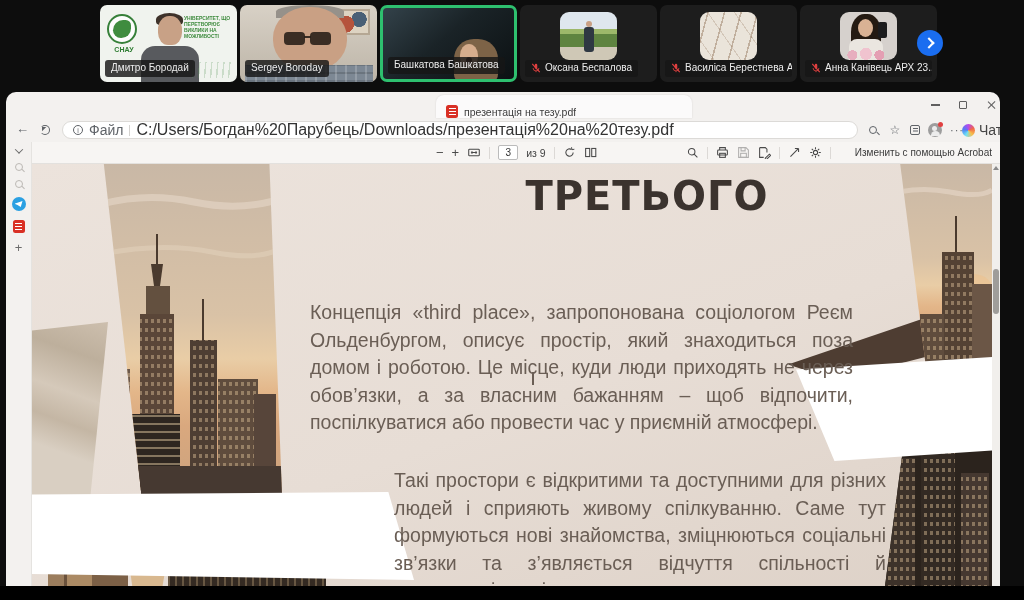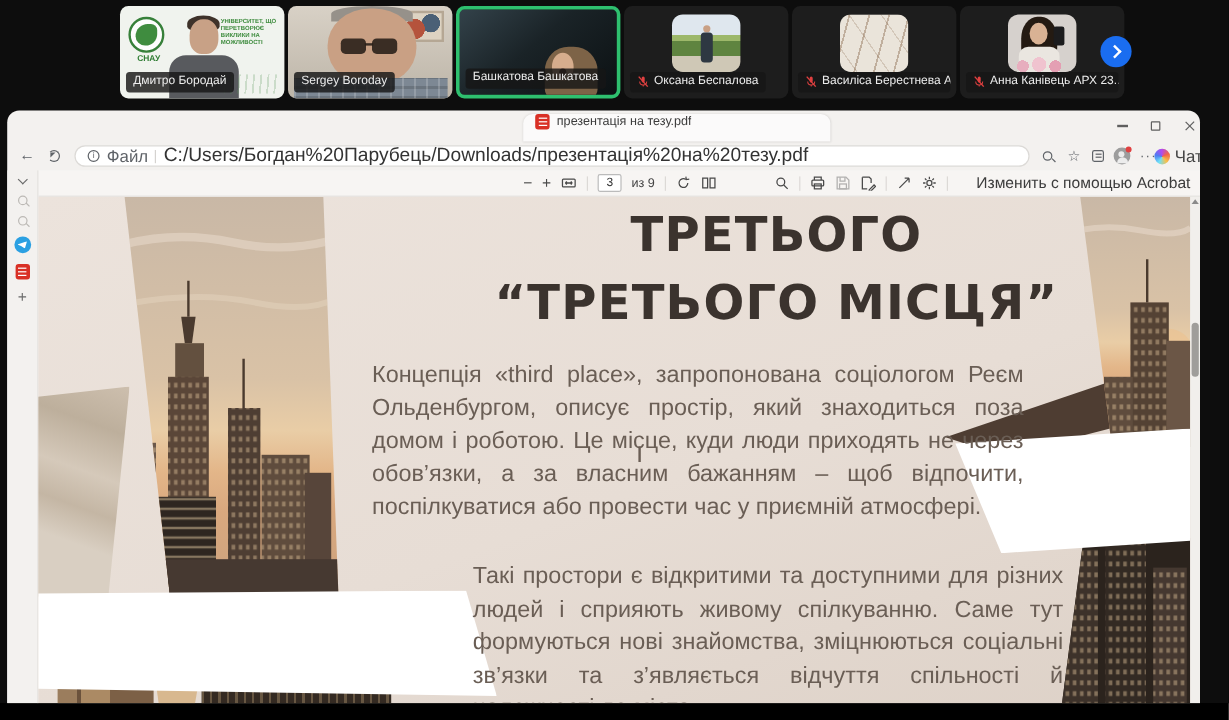--- a/index.html
+++ b/index.html
@@ -66,21 +66,21 @@
   .a6 .phone{position:absolute;left:38px;top:10px;width:9px;height:16px;background:#1c1c1e;border-radius:2px;}
   .a6 .flowers{position:absolute;left:2px;bottom:-2px;width:52px;height:15px;
       background:radial-gradient(circle at 20% 55%,#e7aebe 0 5px,transparent 5px),
                  radial-gradient(circle at 46% 45%,#f0c3cf 0 6px,transparent 6px),
                  radial-gradient(circle at 72% 55%,#e49fb3 0 5px,transparent 5px);}
 
   
   .browser{position:absolute;left:6px;top:92px;width:994px;height:499px;background:#f3f1ef;
            border-radius:10px 10px 0 0;overflow:hidden;z-index:1;color:#3c3c3c;}
   .tab{position:absolute;left:430px;top:3px;width:256px;height:23px;background:#fbfafa;
-       border-radius:8px 8px 0 0;display:flex;align-items:flex-start;gap:6px;padding:0 10px;
+       border-radius:8px 8px 0 0;display:flex;align-items:flex-end;gap:6px;padding:0 10px;
        box-shadow:0 0 2px rgba(0,0,0,.12);}
   .pdf-ic{width:12px;height:13px;background:#d93025;border-radius:2.5px;position:relative;flex:0 0 auto;}
   .pdf-ic::after{content:"";position:absolute;left:2.5px;top:3px;width:7px;height:1.3px;background:#fff;
                  box-shadow:0 3px 0 #fff,0 6px 0 #fff;}
   .tab-title{font-size:10.5px;color:#3c3c3c;white-space:nowrap;overflow:hidden;}
   .wc{position:absolute;top:7px;width:14px;height:12px;display:flex;align-items:center;justify-content:center;}
   .wc-min{left:922px;} .wc-max{left:950px;} .wc-close{left:978px;}
   .wc-min i{width:9px;height:1.4px;background:#5f5f5f;}
   .wc-max i{width:8px;height:8px;border:1.3px solid #5f5f5f;border-radius:1px;}
   .wc-close i{position:relative;width:10px;height:10px;}
@@ -123,21 +123,21 @@
   .sep{width:1px;height:12px;background:#dcd9d6;}
   .ic{display:flex;align-items:center;justify-content:center;}
   .ic svg{display:block;}
   .chev-d{width:6px;height:6px;border-right:1.4px solid #6b6b6b;border-bottom:1.4px solid #6b6b6b;
           transform:rotate(45deg) translate(-1px,-1px);}
   .tb-label{font-size:10.5px;color:#444;}
   .glyph-ic{font-size:10px;color:#4a4a4a;font-weight:bold;}
   .hl-ic{border-bottom:2.5px solid #4a4a4a;line-height:9px;}
   .pm{font-size:13px;color:#4a4a4a;line-height:13px;}
   .page-input{width:20px;height:15px;font-size:10px;text-align:center;border:1px solid #bbb;border-radius:2px;background:#fff;color:#333;padding:0;}
-  .acrobat{font-size:13px;color:#3c3c3c;white-space:nowrap;padding-left:16px;}
+  .acrobat{font-size:10px;color:#3c3c3c;white-space:nowrap;padding-left:16px;}
   .dis{opacity:.4;}
 
   .vstrip{position:absolute;left:0;top:50px;bottom:0;width:26px;background:#f3f1ef;border-right:1px solid #e5e3e0;
           display:flex;flex-direction:column;align-items:center;padding-top:6px;gap:9px;}
   .magg{width:8px;height:8px;border:1.4px solid #bcb9b5;border-radius:50%;position:relative;}
   .magg::after{content:"";position:absolute;width:4px;height:1.4px;background:#bcb9b5;right:-3.5px;bottom:-1px;transform:rotate(45deg);}
   .tg{width:14px;height:14px;border-radius:50%;background:#2ba0e2;position:relative;}
   .tg::after{content:"";position:absolute;left:3px;top:4px;width:8px;height:6px;background:#fff;
              clip-path:polygon(0 45%,100% 0,78% 100%,38% 66%);}
   .pdf-sm{width:12px;height:13px;background:#d93025;border-radius:2.5px;position:relative;}
@@ -518,21 +518,20 @@
         </svg>
       </div>
 
       <div class="ph band-left"></div>
       <div class="ph ph-bottom-a"></div>
       <div class="ph wall-b"></div>
       <div class="ph ph-bottom-c"></div>
 
       <div class="sl-title">
         <div>ТРЕТЬОГО</div>
-        <div>“ТРЕТЬОГО МІСЦЯ”</div>
       </div>
 
       <div class="para para1">Концепція «third place», запропонована соціологом Реєм Ольденбургом, описує простір, який знаходиться поза домом і роботою. Це місце, куди люди приходять не через обов’язки, а за власним бажанням – щоб відпочити, поспілкуватися або провести час у приємній атмосфері.</div>
       <div class="para para2">Такі простори є відкритими та доступними для різних людей і сприяють живому спілкуванню. Саме тут формуються нові знайомства, зміцнюються соціальні зв’язки та з’являється відчуття спільності й належності до міста.</div>
       <div class="cursor"></div>
     </div>
 
     <div class="scrollbar">
       <span class="sb-up"></span>
       <span class="sb-thumb"></span>

